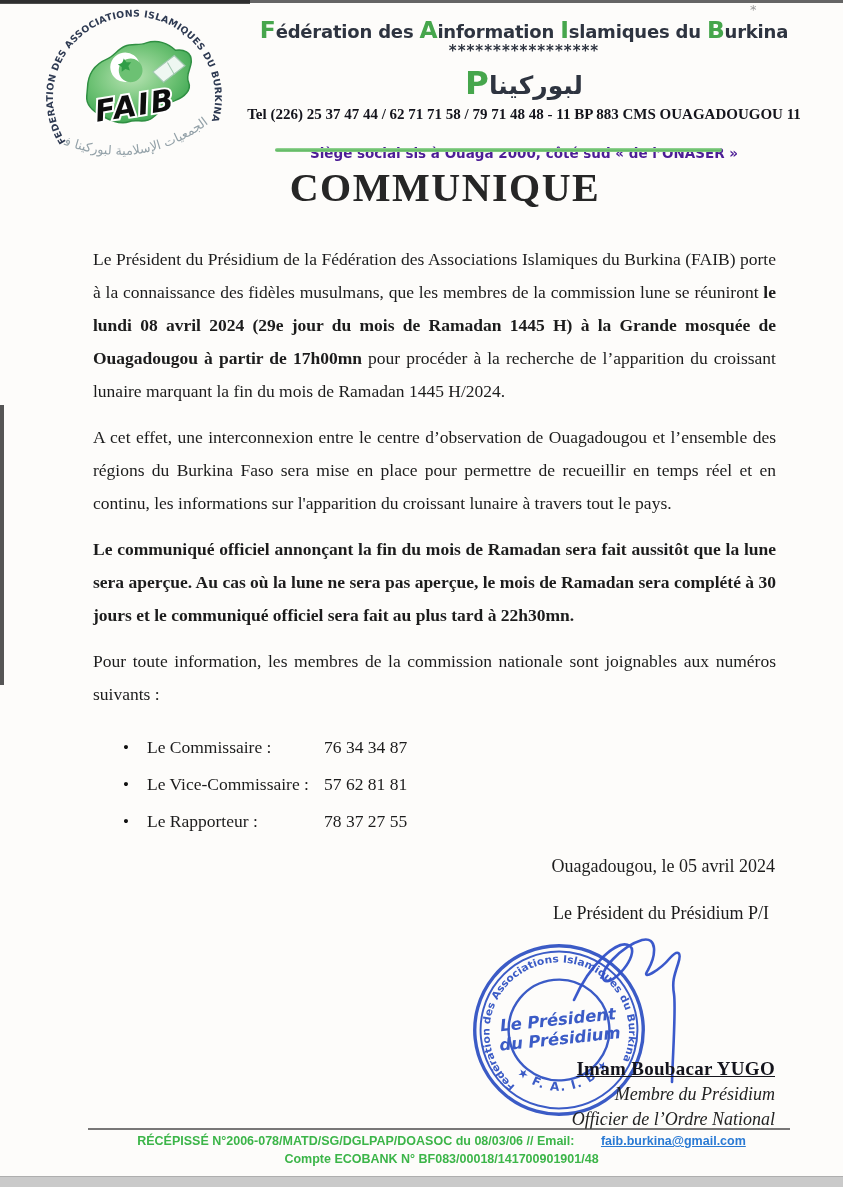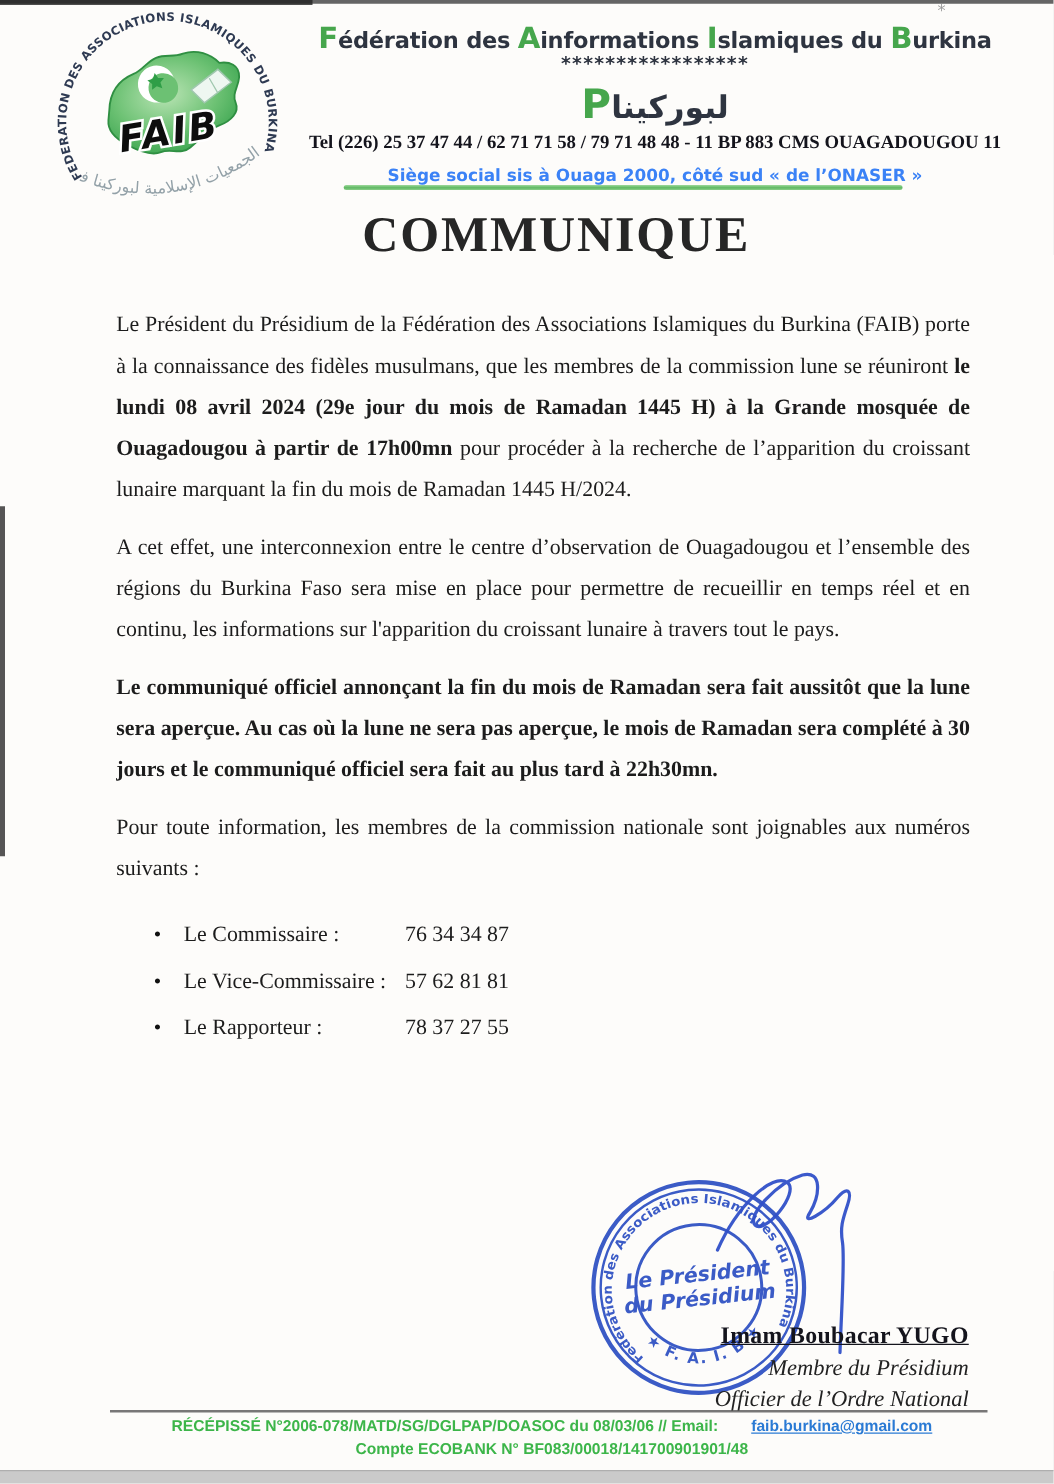--- a/index.html
+++ b/index.html
@@ -24,21 +24,21 @@
   .logo { position:absolute; left:28px; top:4px; width:212px; height:168px; }
   .header-text {
     position:absolute; left:218px; top:16px; width:612px;
     text-align:center; font-family:"DejaVu Sans", sans-serif;
   }
   .org-title { font-size:18px; font-weight:bold; color:#2e3440; letter-spacing:-0.2px; white-space:nowrap; }
   .org-title .accent, .presidium .accent { color:#46a64c; font-size:1.3em; }
   .org-stars { font-size:15px; font-weight:bold; color:#2e3440; letter-spacing:1px; line-height:10px; margin-top:2px; }
   .presidium { font-size:25px; font-weight:bold; color:#2e3440; margin-top:14px; line-height:26px; }
   .tel-line { font-family:"Liberation Serif", serif; font-weight:bold; font-size:15px; color:#14141c; margin-top:7px; white-space:nowrap; }
-  .address-line { font-size:13.5px; font-weight:bold; color:#3b82f6; margin-top:10px; }
+  .address-line { font-size:13.5px; font-weight:bold; color:#4c1d95; margin-top:22px; }
   .header-rule { position:absolute; left:275px; top:148px; width:447px; height:4px;
     background:linear-gradient(180deg,#9ed99b 0%, #5fb863 55%, #8ccf8a 100%); border-radius:2px; }
 
   
   .page-title {
     position:absolute; left:104px; top:164px; width:682px;
     text-align:center; font-size:40px; font-weight:bold; letter-spacing:1.5px; color:#262626;
   }
 
   
@@ -107,21 +107,21 @@
         </g>
         <text x="64" y="113" font-family="DejaVu Sans, sans-serif" font-size="30" font-weight="bold" font-style="italic" letter-spacing="2" fill="#0d0d0d" stroke="#ffffff" stroke-width="4" style="paint-order: stroke;">FAIB</text>
       </g>
       <text font-family="DejaVu Sans, sans-serif" font-size="13" fill="#93a1a8">
         <textPath href="#logoArcBottom" startOffset="50%" text-anchor="middle">اتحاد الجمعيات الإسلامية لبوركينا فاسو</textPath>
       </text>
     </g>
   </svg>
 
   <div class="header-text">
-    <div class="org-title"><span class="accent">F</span><span>édération des </span><span class="accent">A</span><span>informations </span><span class="accent">I</span><span>slamiques du </span><span class="accent">B</span><span>urkina</span></div>
+    <div class="org-title"><span class="accent">F</span><span>édération des </span><span class="accent">A</span><span>information </span><span class="accent">I</span><span>slamiques du </span><span class="accent">B</span><span>urkina</span></div>
     <div class="org-stars">*****************</div>
     <div class="presidium"><span class="accent">P</span><span>لبوركينا</span></div>
     <div class="tel-line">Tel (226) 25 37 47 44 / 62 71 71 58 / 79 71 48 48 - 11 BP 883 CMS OUAGADOUGOU 11</div>
     <div class="address-line">Siège social sis à Ouaga 2000, côté sud « de l’ONASER »</div>
   </div>
   <div class="header-rule"></div>
 
   <div class="page-title">COMMUNIQUE</div>
 
   <div class="content">
@@ -143,20 +143,24 @@
           <span>57 62 81 81</span>
         </li>
         <li>
           <span class="dot">•</span>
           <span class="clabel">Le Rapporteur :</span>
           <span>78 37 27 55</span>
         </li>
       </ul>
   </div>
 
+  <div class="signoff">
+    <div class="dateline">Ouagadougou, le 05 avril 2024</div>
+    <div class="role">Le Président du Présidium P/I</div>
+  </div>
 
   <svg class="stamp" viewBox="0 0 190 190">
     <defs>
       <path id="stampRing" d="M 44,148 A 72,72 0 1 1 146,148"></path>
       <path id="stampBottom" d="M 38,120 A 62,62 0 0 0 152,120"></path>
     </defs>
     <g stroke="#2b4ec2" fill="none" transform="rotate(-6 95 95)">
       <circle cx="95" cy="95" r="87" stroke-width="3.5"></circle>
       <circle cx="95" cy="95" r="81" stroke-width="2"></circle>
       <circle cx="95" cy="95" r="52" stroke-width="2.5"></circle>

